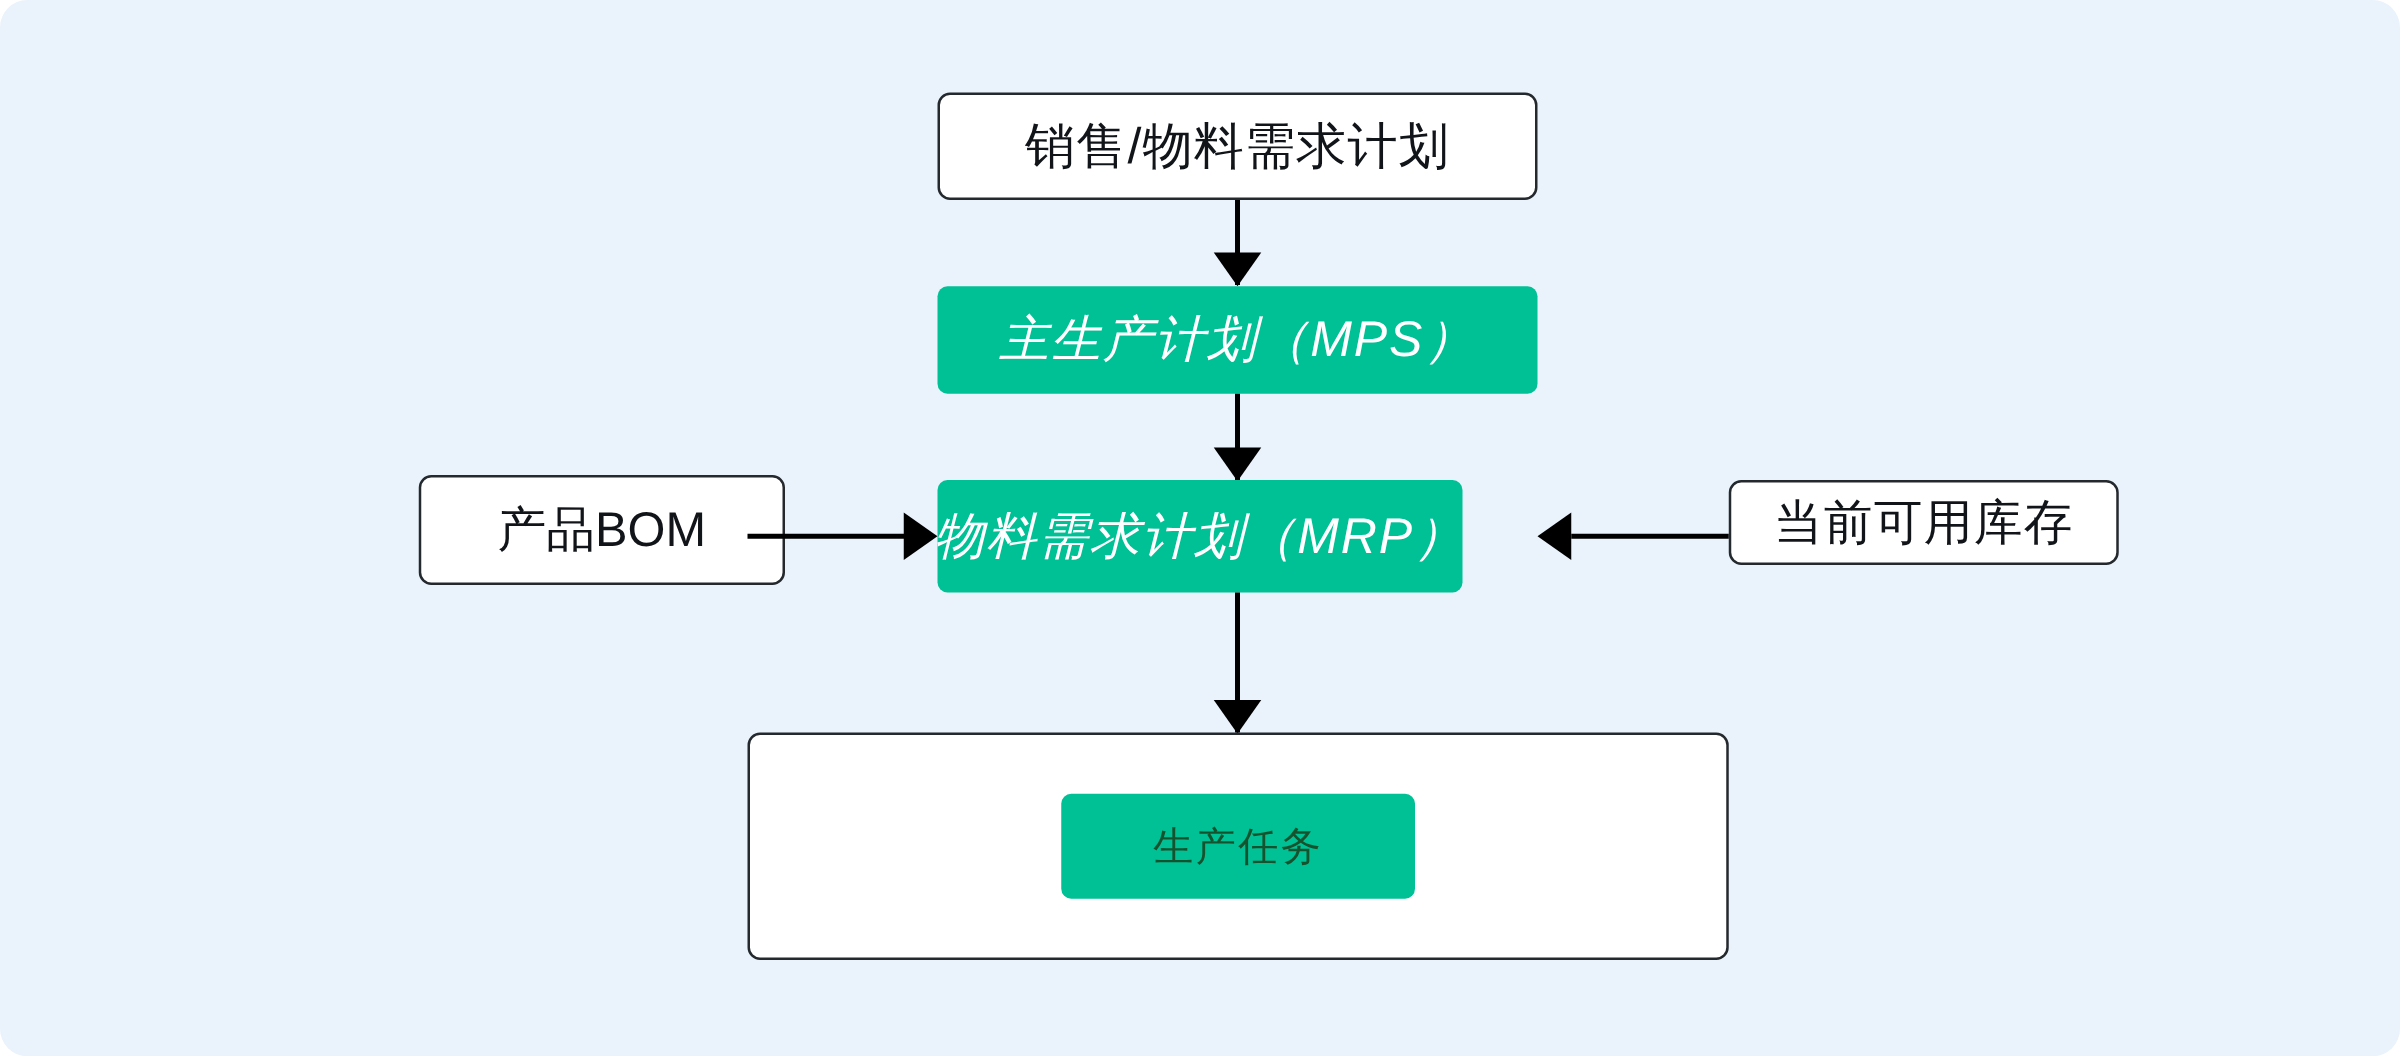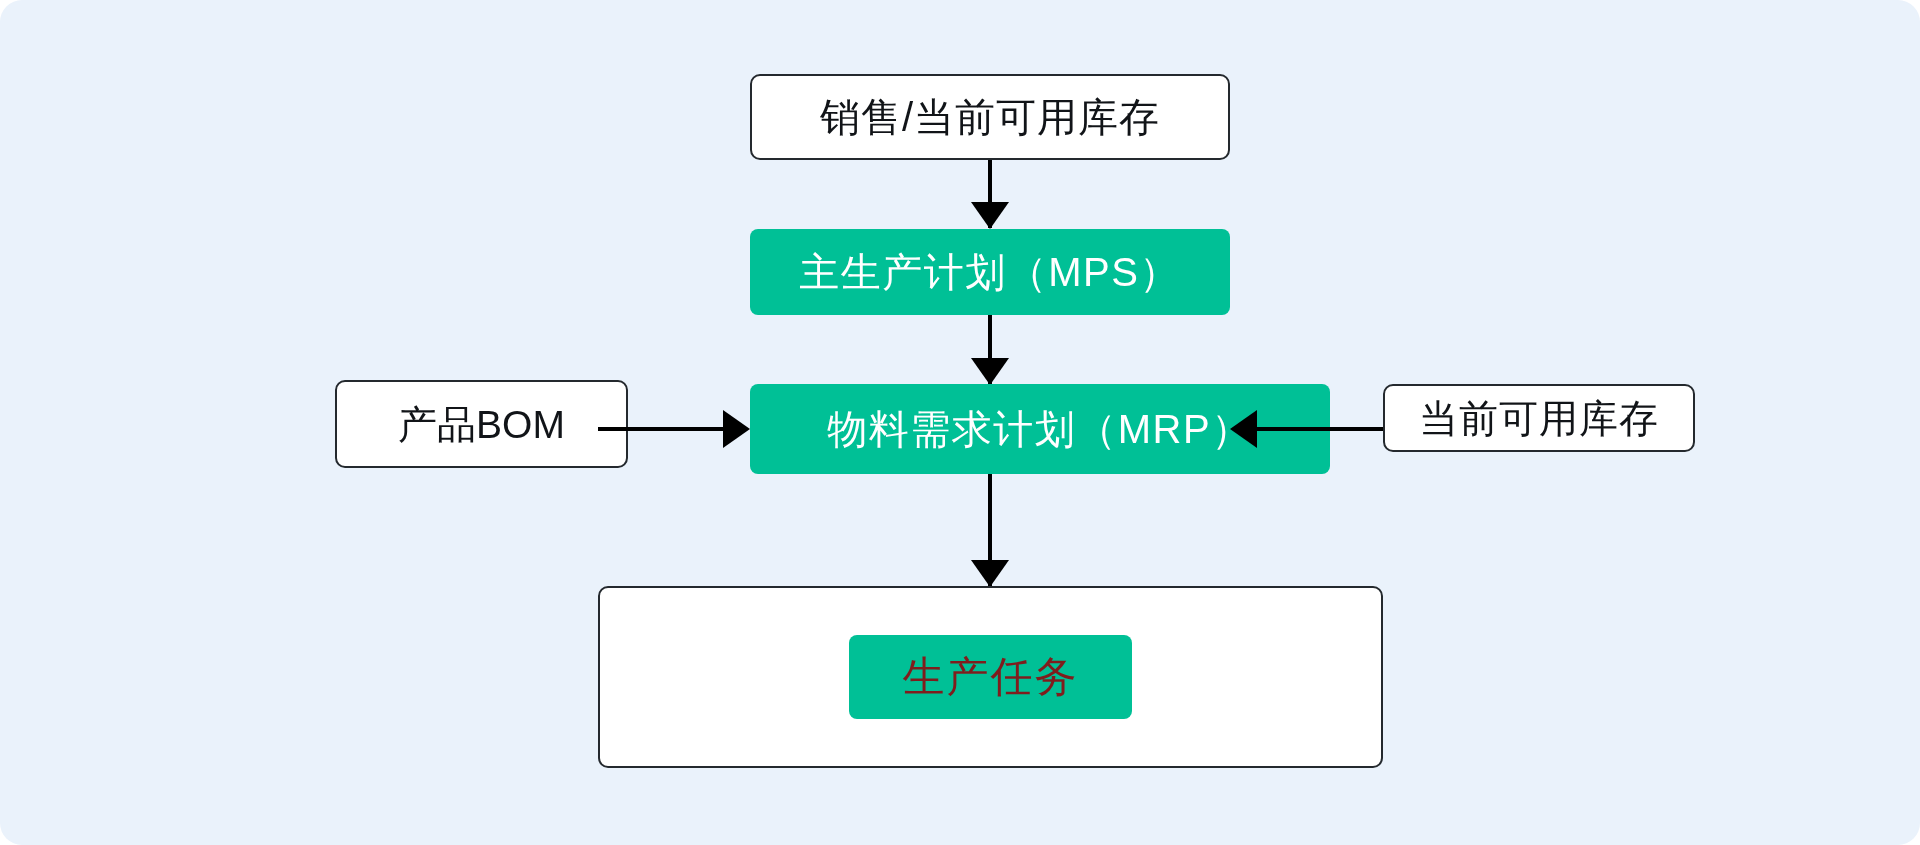--- a/index.html
+++ b/index.html
@@ -39,20 +39,21 @@
     background: #ffffff;
     border: 2.5px solid #24292e;
     border-radius: 10px;
     color: #111418;
   }
 
   .node-green {
     background: #00c096;
     border-radius: 8px;
     color: #ffffff;
+    font-style: italic;
   }
 
   .node-label {
     display: block;
     line-height: 1;
   }
 
   
   #node-demand {
     left: 750px;  top: 74px;
@@ -63,21 +64,21 @@
 
   #node-mps {
     left: 750px;  top: 229px;
     width: 480px; height: 86px;
     font-size: 40px;
     letter-spacing: 1.5px;
   }
 
   #node-mrp {
     left: 750px;  top: 384px;
-    width: 580px; height: 90px;
+    width: 420px; height: 90px;
     font-size: 40px;
     letter-spacing: 1.5px;
     justify-content: center;
   }
 
   #node-bom {
     left: 335px;  top: 380px;
     width: 293px; height: 88px;
     font-size: 39px;
   }
@@ -103,25 +104,25 @@
     justify-content: center;
     gap: 58px;
   }
 
   .output-chip {
     position: relative;
     width: 283px;
     height: 84px;
     background: #00c096;
     border-radius: 8px;
-    color: #7f1d1d;
+    color: #14532d;
     display: flex;
     align-items: center;
     justify-content: center;
-    font-size: 42px;
+    font-size: 32px;
     letter-spacing: 2px;
     white-space: nowrap;
     box-sizing: border-box;
   }
 
   
   .conn {
     position: absolute;
   }
   .conn-line-v {
@@ -155,21 +156,21 @@
     border-bottom: 19px solid transparent;
     border-right: 27px solid #000000;
   }
 </style>
 </head>
 <body>
 
 <div id="canvas">
 
   <div class="node node-white" id="node-demand">
-    <span class="node-label">销售/当前可用库存</span>
+    <span class="node-label">销售/物料需求计划</span>
   </div>
 
   <div class="conn">
     <div class="conn-line-v" style="left:988px; top:160px; height:68px;"></div>
     <div class="arrowhead-down" style="left:971px; top:202px;"></div>
   </div>
 
   <div class="node node-green" id="node-mps">
     <span class="node-label">主生产计划（MPS）</span>
   </div>

